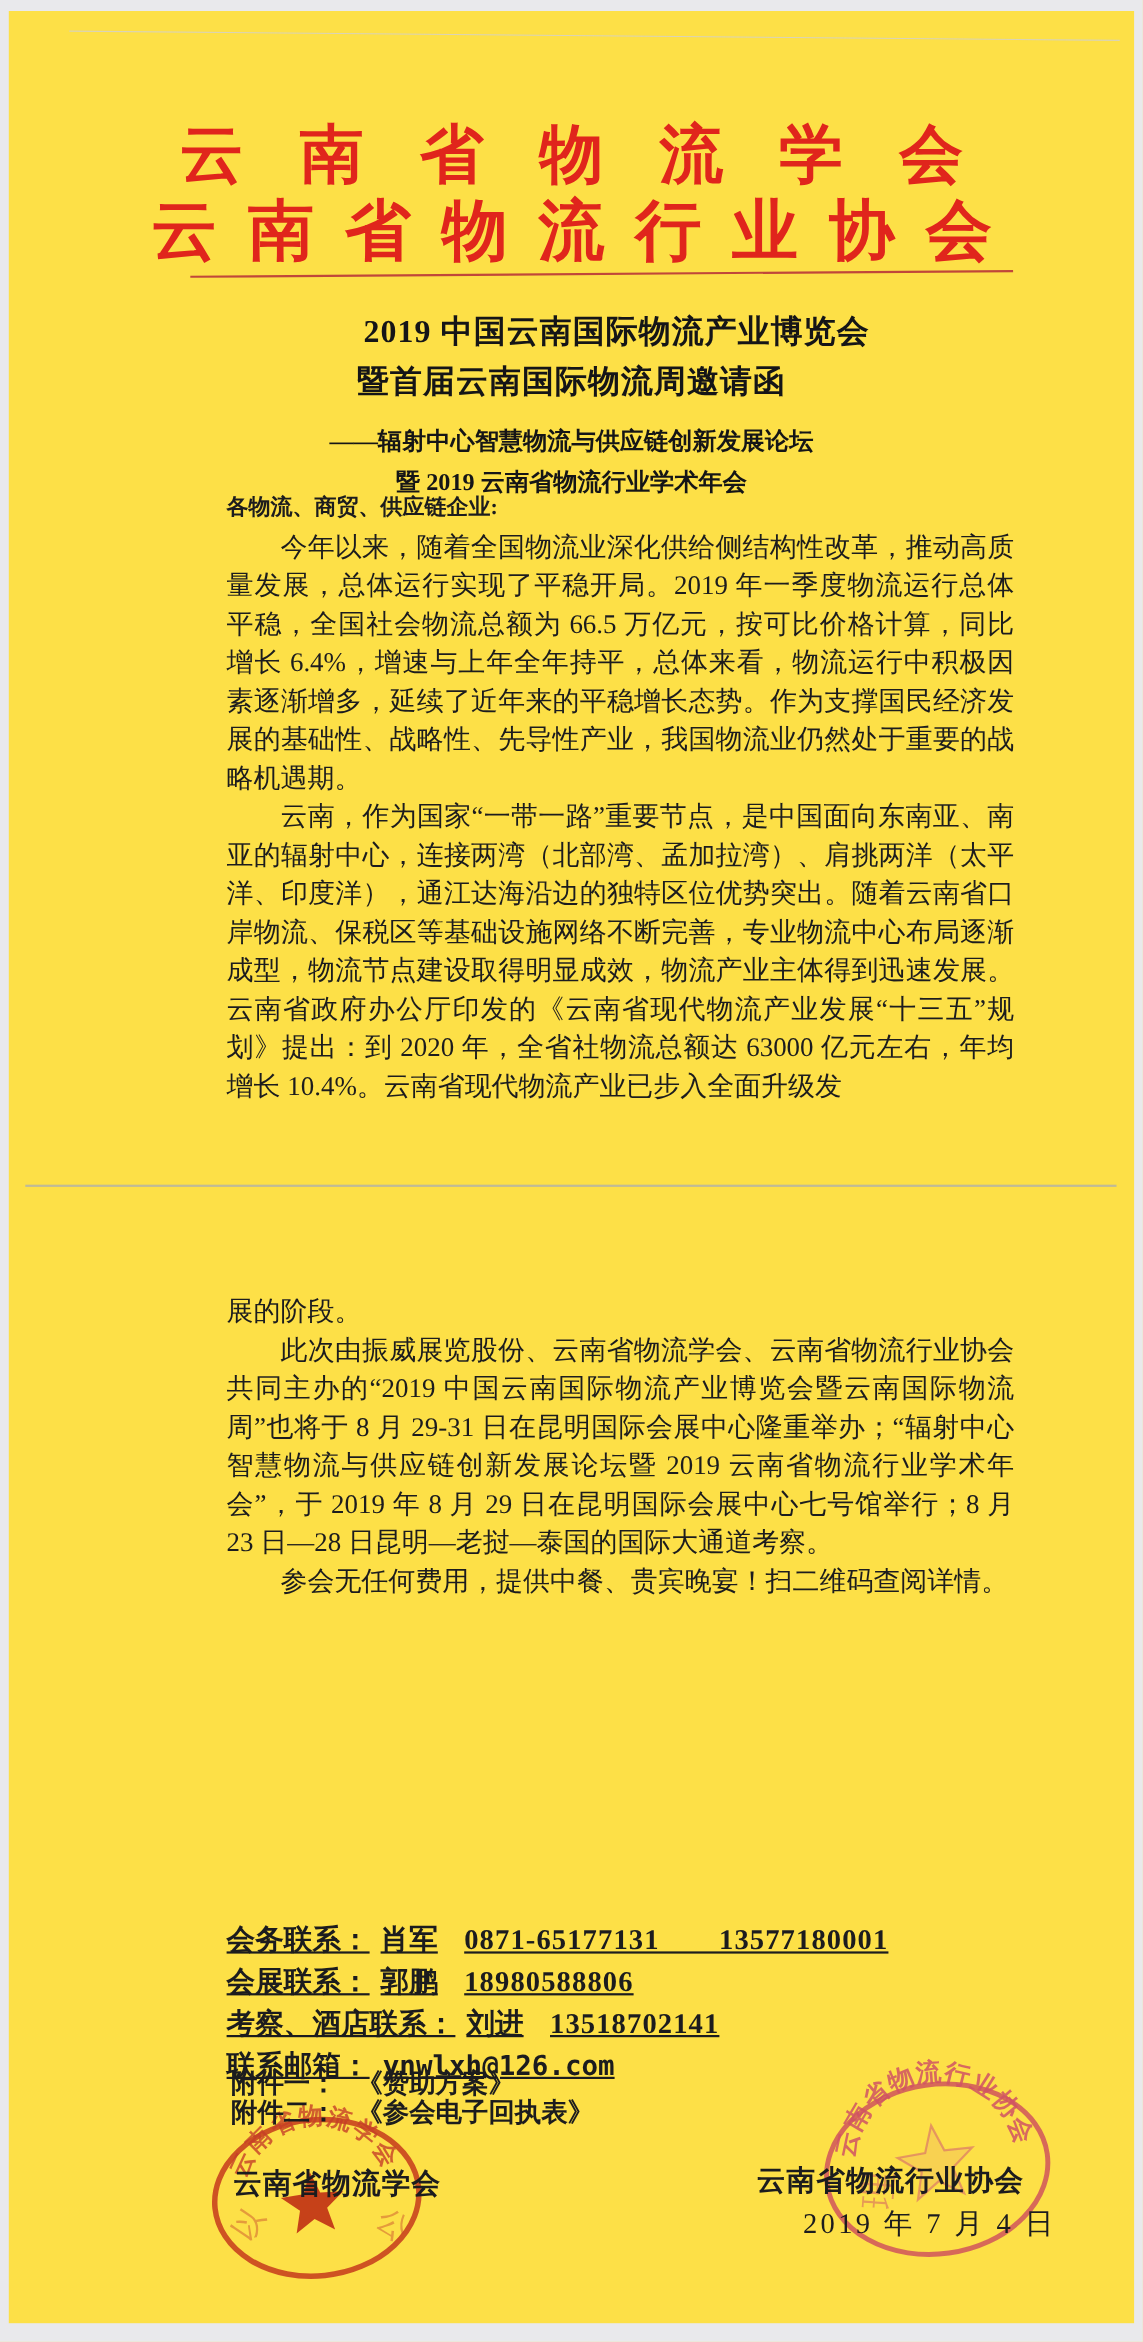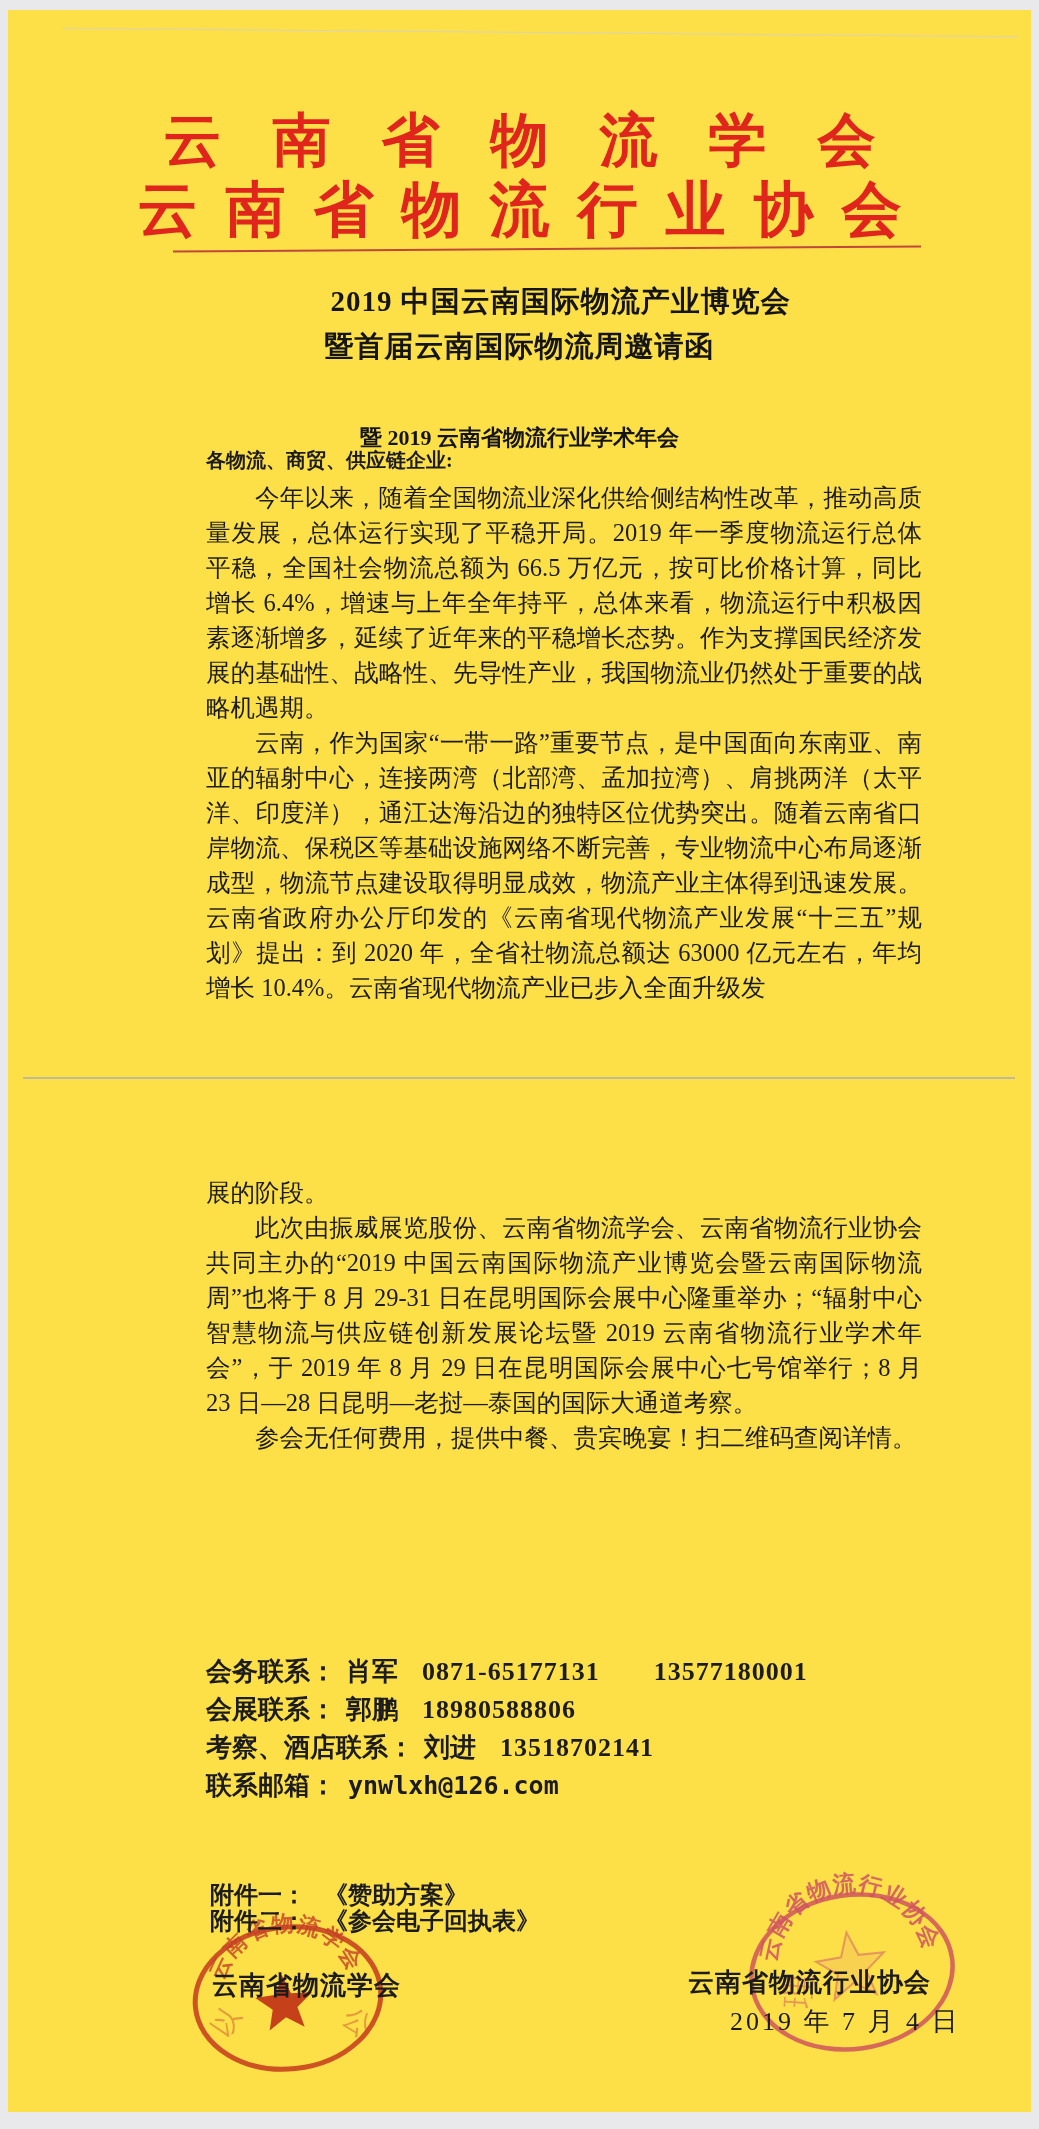--- a/index.html
+++ b/index.html
@@ -33,21 +33,21 @@
   .t3{top:376px;font-size:22px;}
   .t4{top:413px;font-size:22px;}
   .salutation{top:437px;left:198px;font-size:20px;font-weight:700;z-index:2;}
   
   .body-block{left:198px;width:716px;font-size:24.5px;line-height:35px;text-align:justify;z-index:2;}
   .body1{top:470px;}
   .body2{top:1165px;}
   .body-block p{margin:0;}
   .indent{text-indent:49px;}
   
-  .contacts{top:1643px;left:198px;font-size:26px;font-weight:700;line-height:38px;z-index:2;}
+  .contacts{top:1735px;left:198px;font-size:26px;font-weight:700;line-height:38px;z-index:2;text-decoration:underline;}
   .c-name{margin-left:10px;}
   .c-phone{margin-left:24px;letter-spacing:1px;}
   .email-val{margin-left:12px;font-family:"DejaVu Sans Mono","Liberation Mono",monospace;font-weight:600;font-size:25px;margin-top:32px;}
   .attachments{top:1872px;left:202px;font-size:24px;font-weight:700;line-height:26px;z-index:2;}
   .attach-title{margin-left:18px;}
   
   .sig{font-size:26px;font-weight:700;z-index:3;letter-spacing:1px;}
   .sig-left{left:204px;top:1958px;}
   .sig-right{left:680px;top:1955px;}
   .sig-date{left:722px;top:1994px;font-size:26px;font-weight:400;letter-spacing:3px;z-index:3;}
@@ -60,20 +60,21 @@
 <div class="sheet">
 
   <div class="abs artifact-line"></div>
 
   <div class="abs center lh lh1"><span class="sp">云南省物流学会</span></div>
   <div class="abs center lh lh2"><span class="sp">云南省物流行业协会</span></div>
   <div class="abs lh-rule"></div>
 
   <div class="abs center doc-title t1">2019 中国云南国际物流产业博览会</div>
   <div class="abs center doc-title t2">暨首届云南国际物流周邀请函</div>
+  <div class="abs center doc-title t3">——辐射中心智慧物流与供应链创新发展论坛</div>
   <div class="abs center doc-title t4">暨 2019 云南省物流行业学术年会</div>
 
   <div class="abs salutation">各物流、商贸、供应链企业:</div>
 
   <div class="abs body-block body1">
     <p class="indent">今年以来，随着全国物流业深化供给侧结构性改革，推动高质量发展，总体运行实现了平稳开局。2019 年一季度物流运行总体平稳，全国社会物流总额为 66.5 万亿元，按可比价格计算，同比增长 6.4%，增速与上年全年持平，总体来看，物流运行中积极因素逐渐增多，延续了近年来的平稳增长态势。作为支撑国民经济发展的基础性、战略性、先导性产业，我国物流业仍然处于重要的战略机遇期。</p>
     <p class="indent">云南，作为国家“一带一路”重要节点，是中国面向东南亚、南亚的辐射中心，连接两湾（北部湾、孟加拉湾）、肩挑两洋（太平洋、印度洋），通江达海沿边的独特区位优势突出。随着云南省口岸物流、保税区等基础设施网络不断完善，专业物流中心布局逐渐成型，物流节点建设取得明显成效，物流产业主体得到迅速发展。云南省政府办公厅印发的《云南省现代物流产业发展“十三五”规划》提出：到 2020 年，全省社物流总额达 63000 亿元左右，年均增长 10.4%。云南省现代物流产业已步入全面升级发</p>
   </div>
 
   <div class="abs page-divider"></div>

